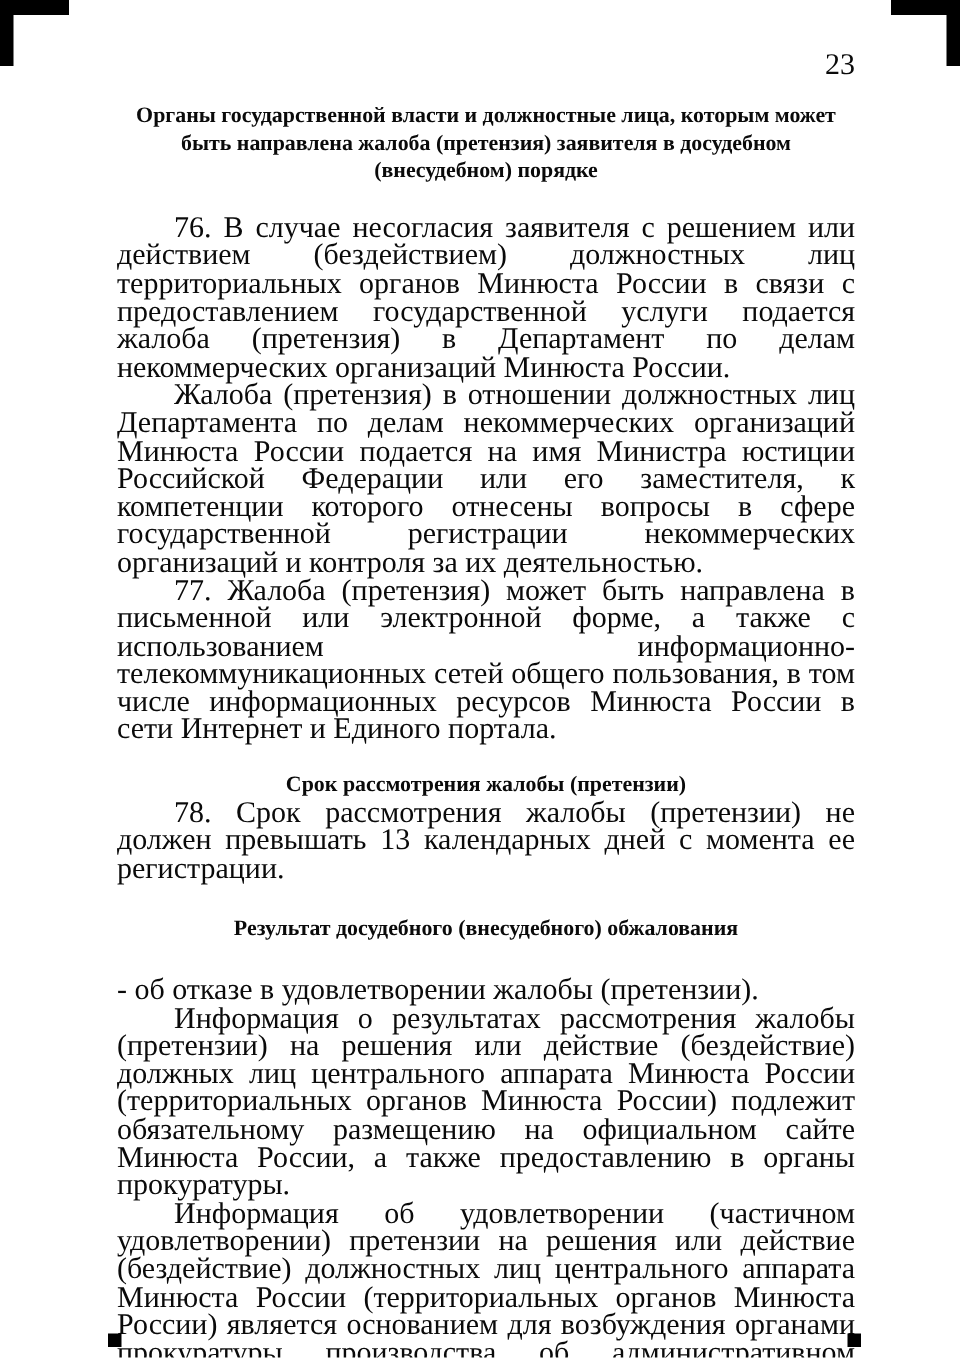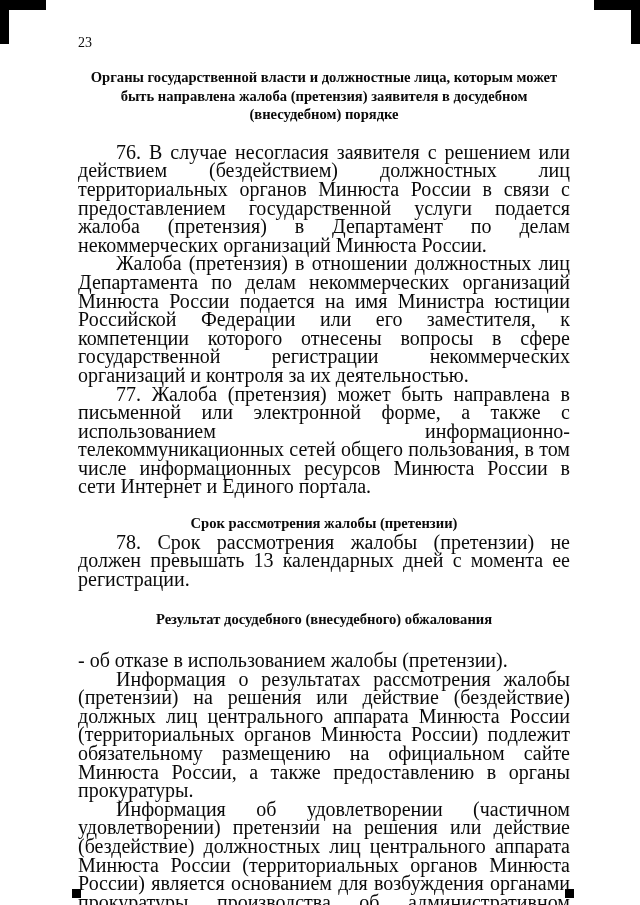--- a/index.html
+++ b/index.html
@@ -12,22 +12,22 @@
     color: #0a0a0a;
   }
   .doc-page {
     position: absolute;
     top: 0; left: 0;
     width: 640px; height: 905px;
     padding: 34px 70px 0 78px;
     background: #ffffff;
   }
   .page-number {
-    text-align: left;
-    font-size: 14px;
+    text-align: right;
+    font-size: 20px;
     line-height: 18px;
     margin-bottom: 16px;
   }
   .heading {
     font-size: 14.6px;
     font-weight: bold;
     text-align: center;
     line-height: 18.6px;
   }
   .heading.h-top { margin-bottom: 19px; }
@@ -65,21 +65,21 @@
   <p class="para indent">77. Жалоба (претензия) может быть направлена в письменной или электронной форме, а также с использованием информационно-телекоммуникационных сетей общего пользования, в том числе информационных ресурсов Минюста России в сети Интернет и Единого портала.</p>
 
   <div class="heading h-mid">Срок рассмотрения жалобы (претензии)</div>
 
   <p class="para indent">78. Срок рассмотрения жалобы (претензии) не должен превышать 13 календарных дней с момента ее регистрации.</p>
 
   <div class="heading h-mid2">Результат досудебного (внесудебного) обжалования</div>
 
 
 
-  <p class="para">- об отказе в использованием жалобы (претензии).</p>
+  <p class="para">- об отказе в удовлетворении жалобы (претензии).</p>
 
 
   <p class="para indent">Информация о результатах рассмотрения жалобы (претензии) на решения или действие (бездействие) должных лиц центрального аппарата Минюста России (территориальных органов Минюста России) подлежит обязательному размещению на официальном сайте Минюста России, а также предоставлению в органы прокуратуры.</p>
 
   <p class="para indent">Информация об удовлетворении (частичном удовлетворении) претензии на решения или действие (бездействие) должностных лиц центрального аппарата Минюста России (территориальных органов Минюста России) является основанием для возбуждения органами прокуратуры производства об административном правонарушении.</p>
 
 </div>
 
 <div class="mark tl-h"></div>
 <div class="mark tl-v"></div>

